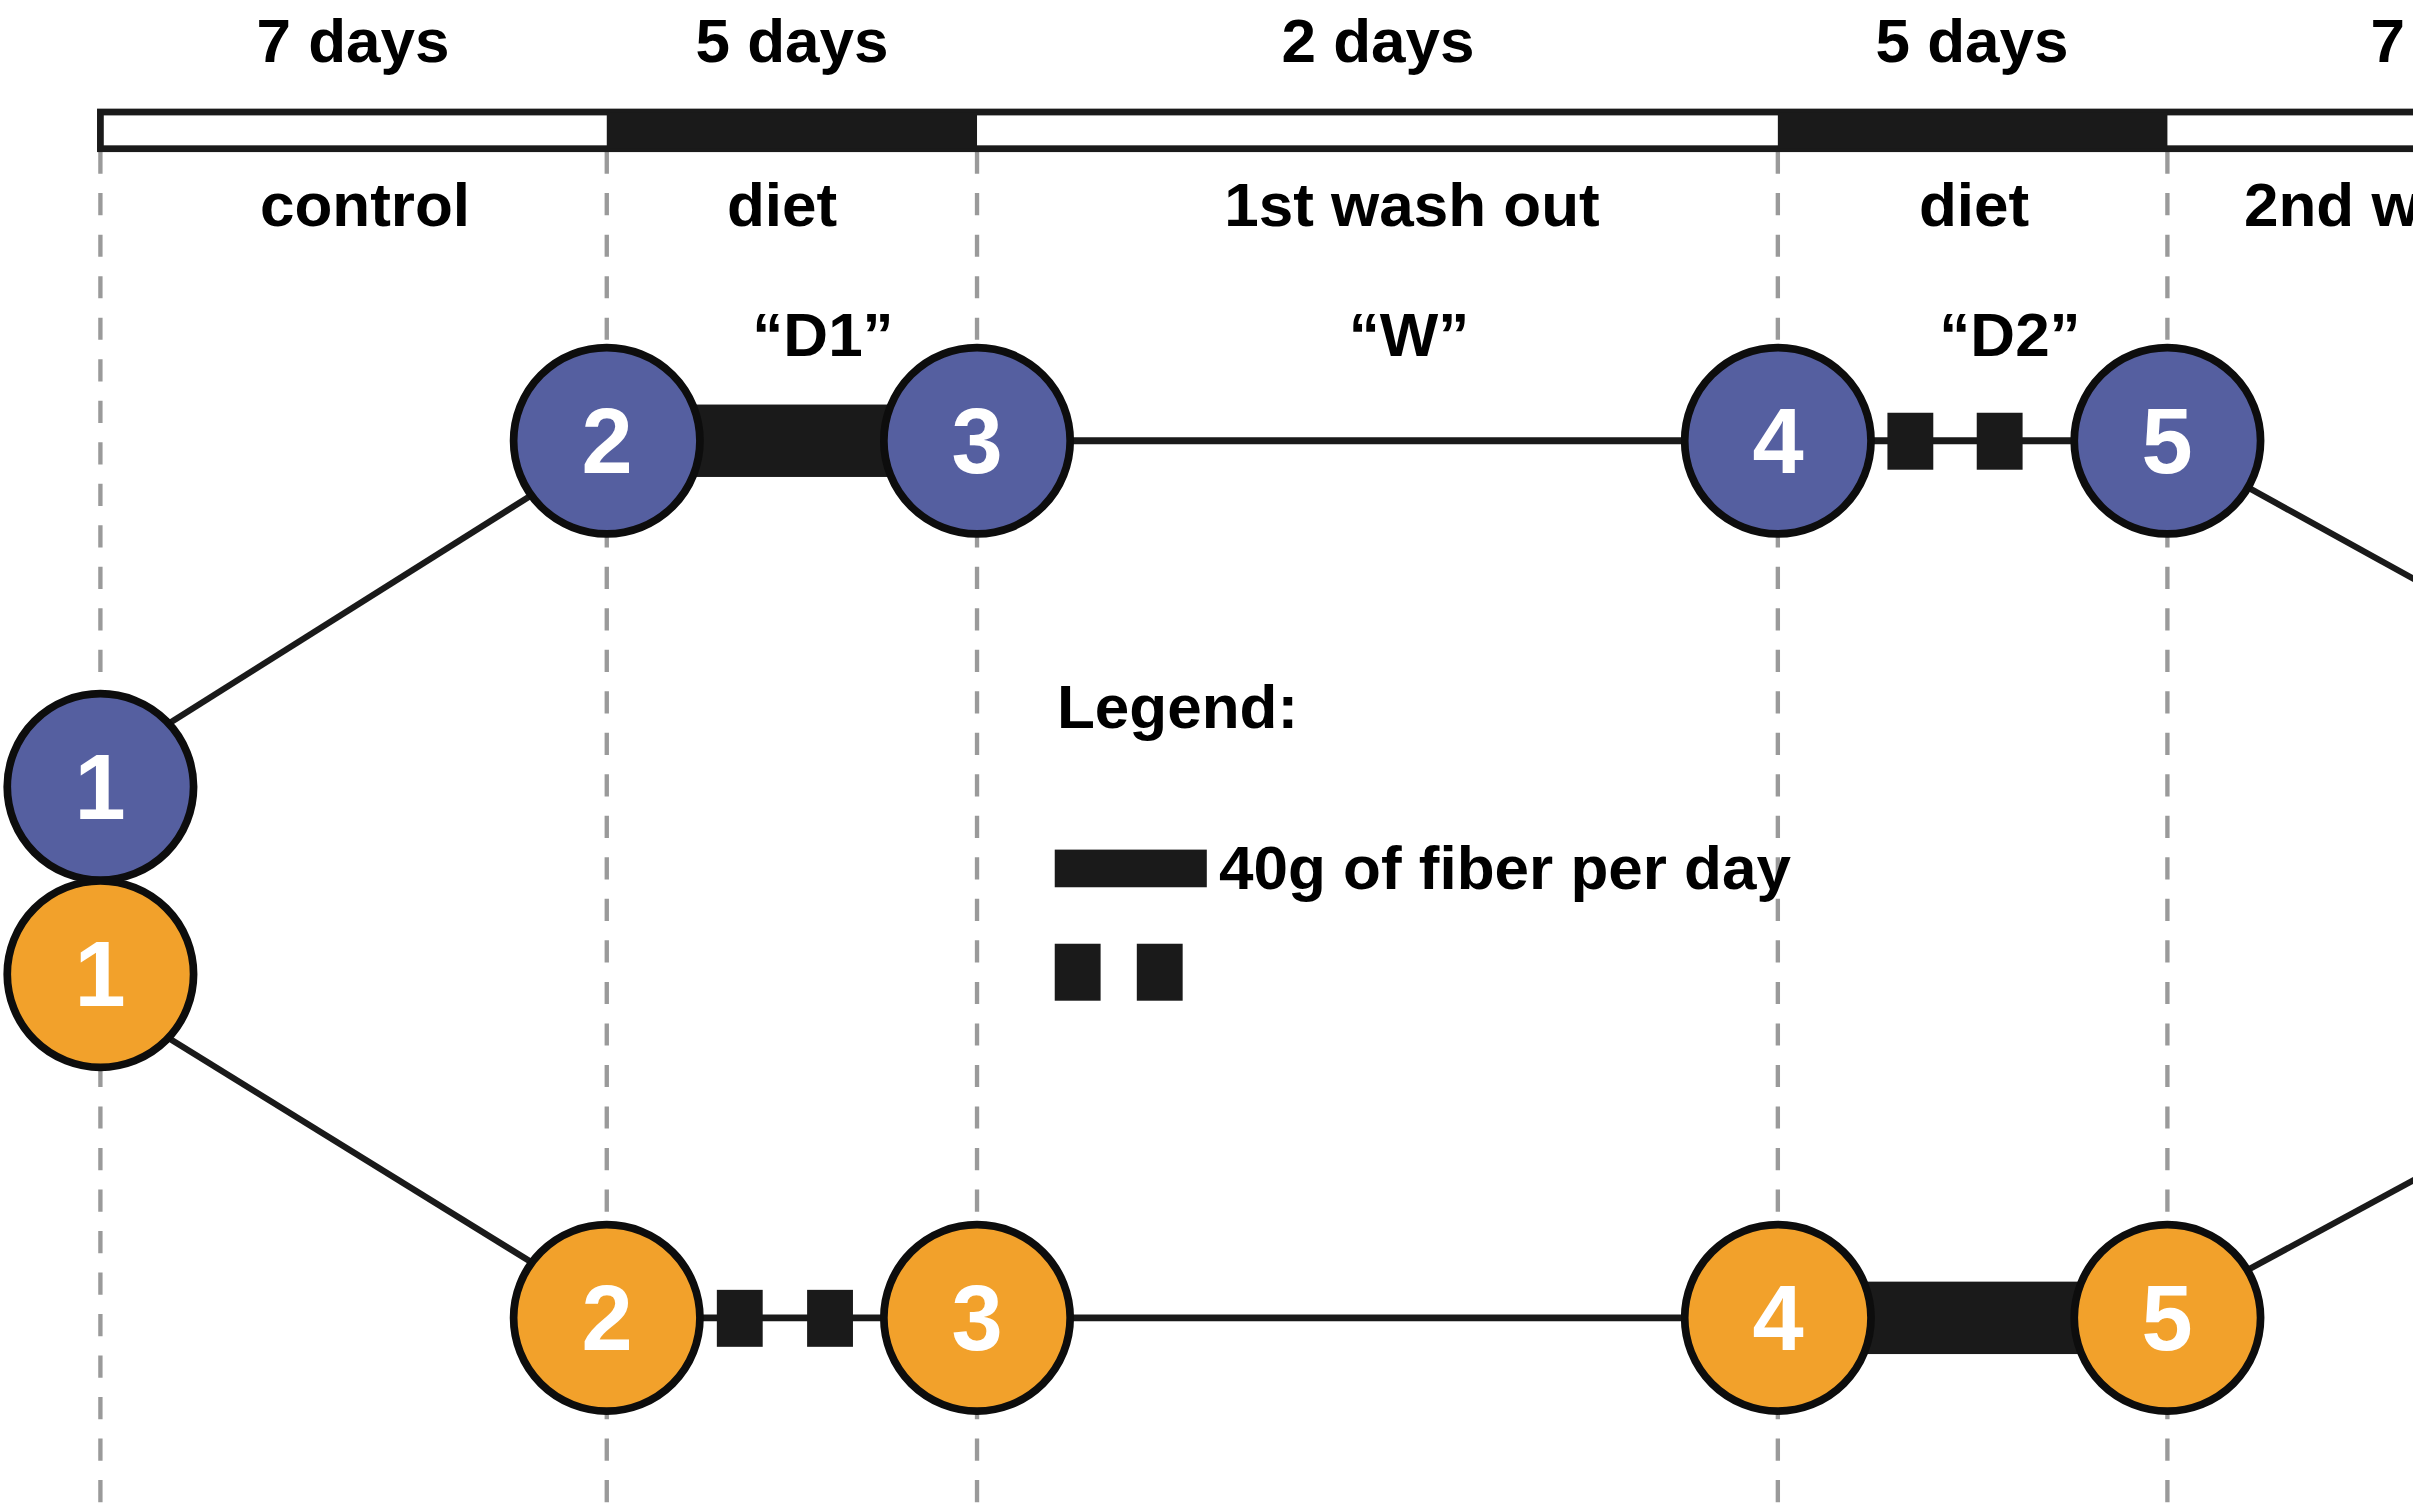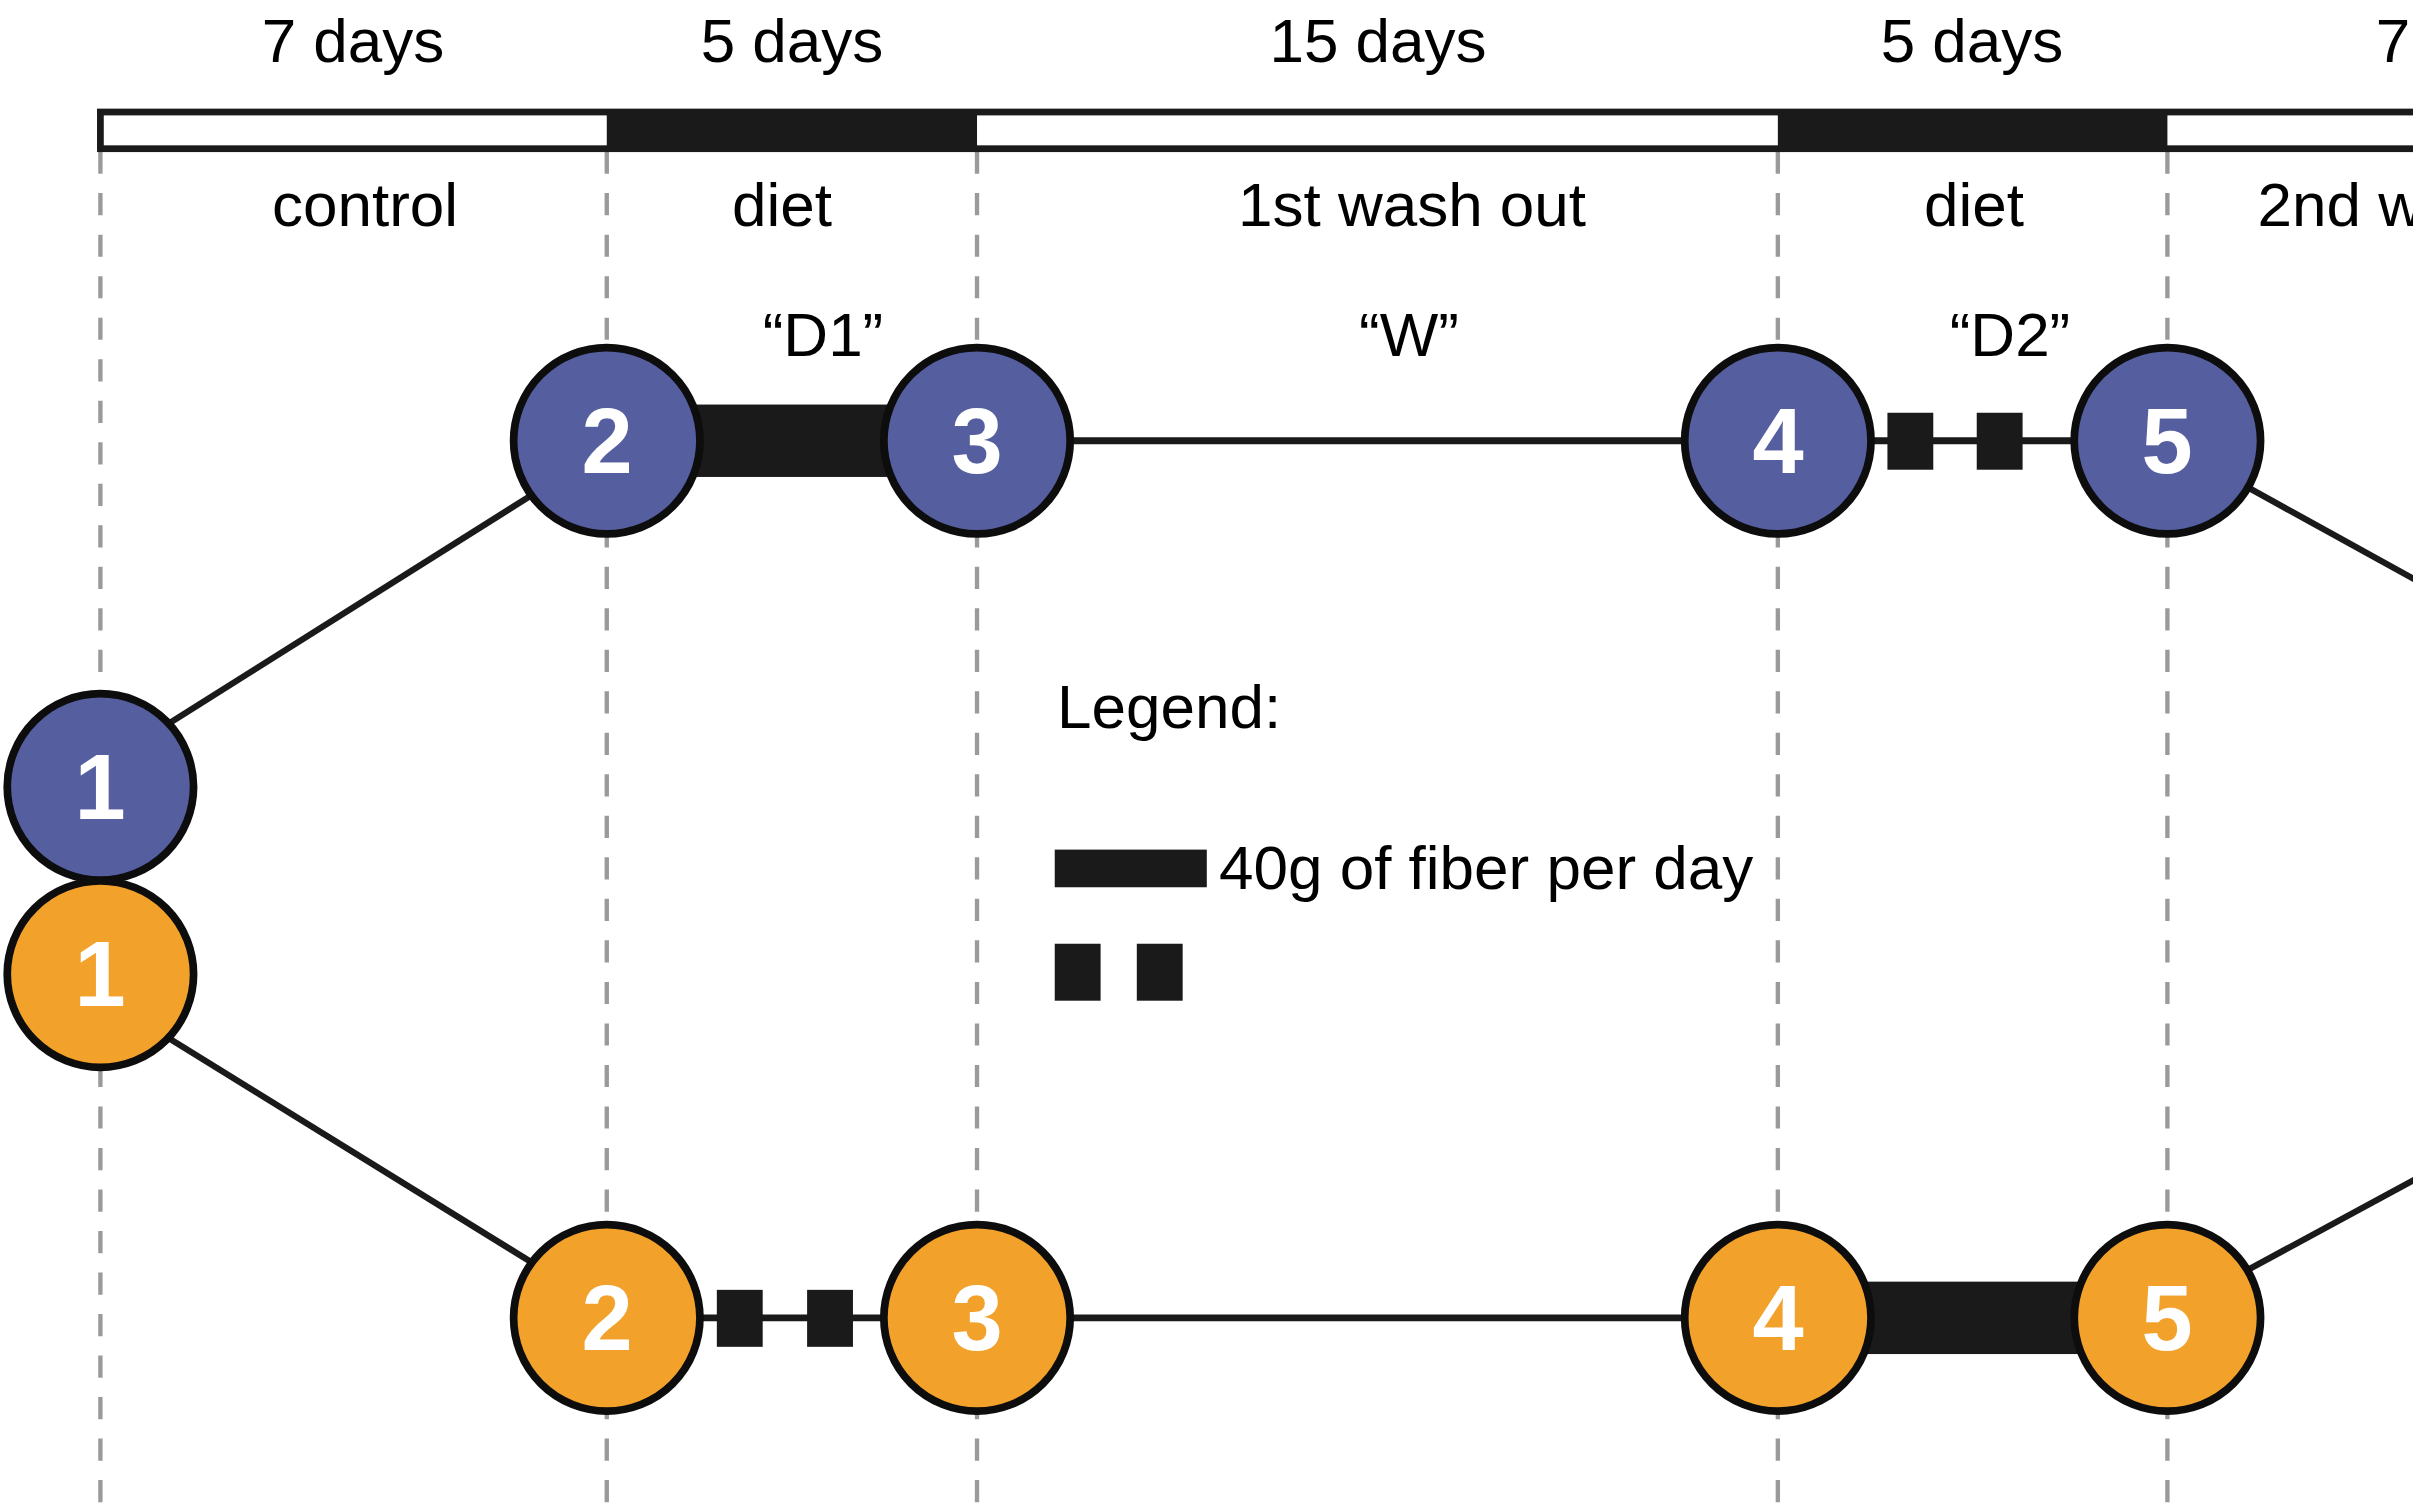--- a/index.html
+++ b/index.html
@@ -5,21 +5,21 @@
   html,body{margin:0;padding:0;background:#ffffff;}
   body{font-family:"Liberation Sans", sans-serif;}
   #stage{
     position:relative;
     width:2877px;height:1510px;
     background:#ffffff;
     overflow:hidden;
   }
   #svgroot{position:absolute;left:0;top:0;width:2877px;height:1510px;}
 
-  .lbl{position:absolute;color:#000;white-space:nowrap;line-height:1;}
+  .lbl{position:absolute;color:#000;white-space:nowrap;line-height:1;font-weight:bold;}
   .lbl-days{font-size:62px;}
   .lbl-phase{font-size:62px;}
   .lbl-code{font-size:62px;}
   .lbl-legendtitle{font-size:62px;}
   .lbl-legenditem{font-size:62px;}
   .ctr{transform:translateX(-50%);}
 
   .node-num{
     position:absolute;
     color:#ffffff;
@@ -106,21 +106,21 @@
       <circle cx="5740" cy="2018" r="193" fill="#F2A12B"></circle>
     </g>
 
     <rect x="2185" y="1760" width="315" height="78" fill="#1a1a1a"></rect>
     <rect x="2185" y="1955" width="95" height="118" fill="#1a1a1a"></rect>
     <rect x="2355" y="1955" width="95" height="118" fill="#1a1a1a"></rect>
   </svg>
 
   <div class="lbl lbl-days ctr" style="left:353px;  top:9.7px;">7 days</div>
   <div class="lbl lbl-days ctr" style="left:792px; top:9.7px;">5 days</div>
-  <div class="lbl lbl-days ctr" style="left:1378px; top:9.7px;">15 days</div>
+  <div class="lbl lbl-days ctr" style="left:1378px; top:9.7px;">2 days</div>
   <div class="lbl lbl-days ctr" style="left:1972px; top:9.7px;">5 days</div>
   <div class="lbl lbl-days ctr" style="left:2467px; top:9.7px;">7 days</div>
 
   <div class="lbl lbl-phase ctr" style="left:357px;  top:174px;margin-left:8px;">control</div>
   <div class="lbl lbl-phase ctr" style="left:782px; top:174px;">diet</div>
   <div class="lbl lbl-phase ctr" style="left:1412px; top:174px;">1st wash out</div>
   <div class="lbl lbl-phase ctr" style="left:1974px; top:174px;">diet</div>
   <div class="lbl lbl-phase ctr" style="left:2442px; top:174px;">2nd wash out</div>
 
   <div class="lbl lbl-code ctr" style="left:823px; top:304px;">“D1”</div>

